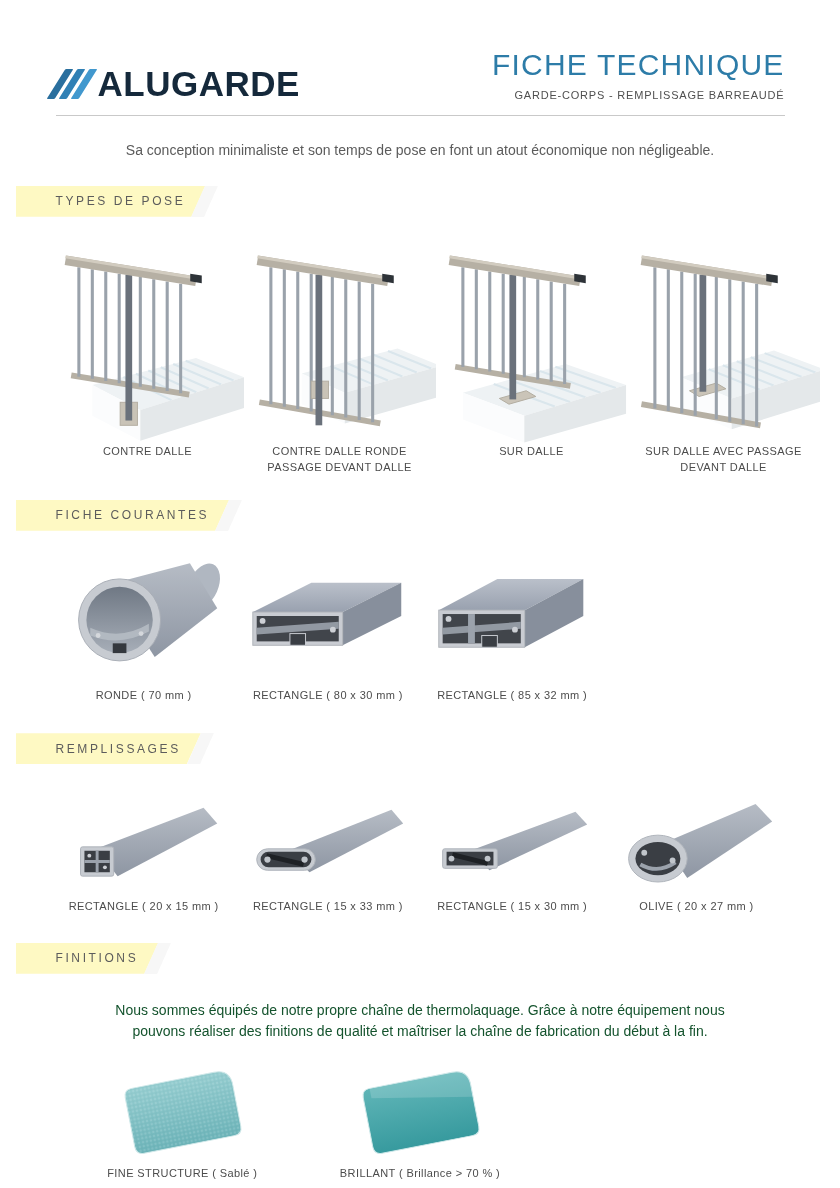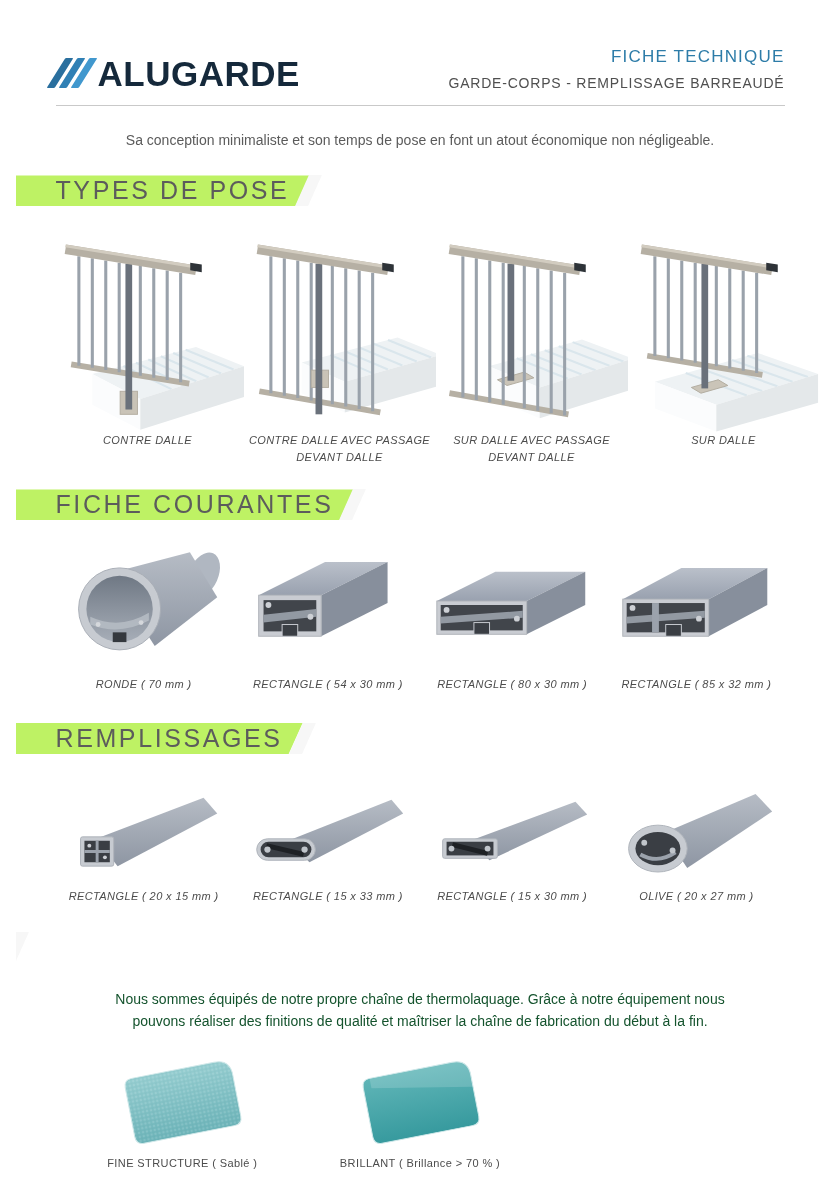--- a/index.html
+++ b/index.html
@@ -9,35 +9,35 @@
   
   .header{display:flex;justify-content:space-between;align-items:flex-end;padding:32px 40px 0 40px;}
   .logo{display:flex;align-items:center;}
   .slashes{display:flex;margin-right:6px;}
   .slash{display:inline-block;width:8px;height:30px;transform:skewX(-32deg);margin-right:4px;border-radius:1px;}
   .slash.s1{background:#2a6f9e;}
   .slash.s2{background:#3080b5;}
   .slash.s3{background:#4198ce;}
   .logo-text{font-size:35px;font-weight:800;color:#15293b;letter-spacing:0.5px;line-height:1;}
   .head-right{text-align:right;}
-  .doc-title{font-size:17px;font-weight:500;color:#2d7ca8;letter-spacing:1.2px;line-height:1.1;}
-  .doc-subtitle{font-size:14px;font-weight:500;color:#4f4f4f;letter-spacing:0.8px;margin-top:8px;}
+  .doc-title{font-size:30px;font-weight:500;color:#2d7ca8;letter-spacing:1.2px;line-height:1.1;}
+  .doc-subtitle{font-size:11px;font-weight:500;color:#4f4f4f;letter-spacing:0.8px;margin-top:8px;}
   .divider{margin:14px 40px 0 40px;border:none;border-top:1.5px solid #c9c9c9;}
 
   .intro{margin-top:24px;text-align:center;font-size:14px;color:#5b5b5b;line-height:1.55;}
 
   
   .section-head{margin-top:24px;display:flex;height:31px;}
-  .section-head .bg{background:#bef264;padding:0 20px 0 40px;display:flex;align-items:center;
+  .section-head .bg{background:#fef9c3;padding:0 20px 0 40px;display:flex;align-items:center;
     clip-path:polygon(0 0,100% 0,calc(100% - 14px) 100%,0 100%);
-    font-size:25px;font-weight:500;color:#5c5c5c;letter-spacing:2.6px;white-space:nowrap;}
+    font-size:12px;font-weight:500;color:#5c5c5c;letter-spacing:2.6px;white-space:nowrap;}
   .section-head .slash2{width:13px;background:#f7f7f7;transform:skewX(-24deg);margin-left:-7px;}
 
   
-  .row4{display:grid;grid-template-columns:repeat(4,1fr);padding:0 36px;font-style:italic;}
+  .row4{display:grid;grid-template-columns:repeat(4,1fr);padding:0 36px;}
   .row3{display:grid;grid-template-columns:repeat(3,1fr);padding:0 48px;}
   .cell{display:flex;flex-direction:column;align-items:center;}
   .caption{font-size:11px;color:#4c4c4c;letter-spacing:0.4px;text-align:center;line-height:1.5;max-width:185px;}
 
   .pose-row{margin-top:14px;}
   .pose-row .caption{margin-top:0px;}
   .mc-row{margin-top:26px;}
   .mc-row .caption{margin-top:12px;}
   .re-row{margin-top:28px;}
   .re-row .caption{margin-top:8px;}
@@ -138,56 +138,56 @@
         <polygon points="60,148 105,168 105,200 60,180" fill="#fbfcfd"></polygon>
         <polygon points="105,168 205,140 205,172 105,200" fill="#e4e8ea"></polygon>
         <path d="M16 178 L142 200" stroke="#b6b0a4" stroke-width="6"></path>
         <path d="M28 37.3V180.1 M42 39.5V182.6 M56 41.8V185.1 M70 44.1V187.5 M92 47.6V191.4 M106 49.9V193.9 M120 52.2V196.4 M134 54.5V198.9" stroke="#9aa2ab" stroke-width="3.2"></path>
         <rect x="70" y="156" width="18" height="18" fill="#c9c3b7" stroke="#b3ada1" stroke-width="1"></rect>
         <rect x="74.5" y="45" width="7" height="157" fill="#6a717b"></rect>
         <path d="M14 30 L150 52" stroke="#b6b0a4" stroke-width="10"></path>
         <path d="M14 26.5 L150 48.5" stroke="#d2ccc0" stroke-width="3"></path>
         <path d="M144 44 L156 46 L156 54 L144 52 Z" fill="#2e3338"></path>
       </svg>
-      <div class="caption">CONTRE DALLE AVEC PASSAGE DEVANT DALLE</div>
+      <div class="caption">CONTRE DALLE RONDE PASSAGE DEVANT DALLE</div>
+    </div>
+
+    <div class="cell">
+      <svg width="192" height="212" viewBox="0 0 200 220">
+        <polygon points="28,168 135,138 198,160 92,192" fill="#eef2f4"></polygon>
+        <path d="M60.1 159 L123.8 182.4 M76.2 154.5 L139.7 177.6 M92.2 150 L155.6 172.8 M108.3 145.5 L171.5 168 M124.3 141 L187.4 163.2" stroke="#d8e5ec" stroke-width="2.2" opacity="0.9"></path>
+        <polygon points="28,168 92,192 92,220 28,196" fill="#fbfcfd"></polygon>
+        <polygon points="92,192 198,160 198,190 92,220" fill="#e4e8ea"></polygon>
+        <polygon points="66,174 94,166 104,172 76,180" fill="#cac4b8" stroke="#b1ab9f" stroke-width="1"></polygon>
+        <path d="M20 141 L140 161" stroke="#b6b0a4" stroke-width="6"></path>
+        <path d="M28 37.3V141.3 M42 39.5V143.7 M56 41.8V146 M70 44.1V148.4 M92 47.6V152 M106 49.9V154.4 M120 52.2V156.7 M134 54.5V159" stroke="#9aa2ab" stroke-width="3.2"></path>
+        <rect x="76.5" y="45" width="7" height="130" fill="#6a717b"></rect>
+        <path d="M14 30 L150 52" stroke="#b6b0a4" stroke-width="10"></path>
+        <path d="M14 26.5 L150 48.5" stroke="#d2ccc0" stroke-width="3"></path>
+        <path d="M144 44 L156 46 L156 54 L144 52 Z" fill="#2e3338"></path>
+      </svg>
+      <div class="caption">SUR DALLE</div>
     </div>
 
     <div class="cell">
       <svg width="192" height="212" viewBox="0 0 200 220">
         <polygon points="55,152 152,124 205,144 108,174" fill="#eef2f4"></polygon>
         <path d="M84.1 143.6 L137.1 165 M98.7 139.4 L151.7 160.5 M113.2 135.2 L166.2 156 M127.8 131 L180.8 151.5 M142.3 126.8 L195.3 147" stroke="#d8e5ec" stroke-width="2.2" opacity="0.9"></path>
         <polygon points="55,152 108,174 108,206 55,184" fill="#fbfcfd"></polygon>
         <polygon points="108,174 205,144 205,176 108,206" fill="#e4e8ea"></polygon>
         <polygon points="64,166 92,158 102,164 74,172" fill="#cac4b8" stroke="#b1ab9f" stroke-width="1"></polygon>
         <rect x="74.5" y="45" width="7" height="122" fill="#6a717b"></rect>
         <path d="M14 180 L138 202" stroke="#b6b0a4" stroke-width="6"></path>
         <path d="M28 37.3V184.5 M42 39.5V187 M56 41.8V189.5 M70 44.1V192 M92 47.6V195.8 M106 49.9V198.3 M120 52.2V200.8 M134 54.5V203.3" stroke="#9aa2ab" stroke-width="3.2"></path>
         <path d="M14 30 L150 52" stroke="#b6b0a4" stroke-width="10"></path>
         <path d="M14 26.5 L150 48.5" stroke="#d2ccc0" stroke-width="3"></path>
         <path d="M144 44 L156 46 L156 54 L144 52 Z" fill="#2e3338"></path>
       </svg>
       <div class="caption">SUR DALLE AVEC PASSAGE DEVANT DALLE</div>
     </div>
-
-    <div class="cell">
-      <svg width="192" height="212" viewBox="0 0 200 220">
-        <polygon points="28,168 135,138 198,160 92,192" fill="#eef2f4"></polygon>
-        <path d="M60.1 159 L123.8 182.4 M76.2 154.5 L139.7 177.6 M92.2 150 L155.6 172.8 M108.3 145.5 L171.5 168 M124.3 141 L187.4 163.2" stroke="#d8e5ec" stroke-width="2.2" opacity="0.9"></path>
-        <polygon points="28,168 92,192 92,220 28,196" fill="#fbfcfd"></polygon>
-        <polygon points="92,192 198,160 198,190 92,220" fill="#e4e8ea"></polygon>
-        <polygon points="66,174 94,166 104,172 76,180" fill="#cac4b8" stroke="#b1ab9f" stroke-width="1"></polygon>
-        <path d="M20 141 L140 161" stroke="#b6b0a4" stroke-width="6"></path>
-        <path d="M28 37.3V141.3 M42 39.5V143.7 M56 41.8V146 M70 44.1V148.4 M92 47.6V152 M106 49.9V154.4 M120 52.2V156.7 M134 54.5V159" stroke="#9aa2ab" stroke-width="3.2"></path>
-        <rect x="76.5" y="45" width="7" height="130" fill="#6a717b"></rect>
-        <path d="M14 30 L150 52" stroke="#b6b0a4" stroke-width="10"></path>
-        <path d="M14 26.5 L150 48.5" stroke="#d2ccc0" stroke-width="3"></path>
-        <path d="M144 44 L156 46 L156 54 L144 52 Z" fill="#2e3338"></path>
-      </svg>
-      <div class="caption">SUR DALLE</div>
-    </div>
   </div>
 
   <div class="section-head">
     <span class="bg">FICHE COURANTES</span>
     <span class="slash2"></span>
   </div>
 
   <div class="row4 mc-row">
 
     <div class="cell">
@@ -197,33 +197,20 @@
         <circle cx="60" cy="64" r="42" fill="#c7cbd1" stroke="#a9aeb6" stroke-width="1"></circle>
         <circle cx="60" cy="64" r="34" fill="url(#alu-inner)"></circle>
         <path d="M30 72 Q60 86 90 68 L90 76 Q60 92 30 80 Z" fill="#b5bbc3" opacity="0.9"></path>
         <rect x="53" y="88" width="14" height="10" fill="#34383e"></rect>
         <circle cx="38" cy="80" r="2.5" fill="#d5d8dc"></circle>
         <circle cx="82" cy="78" r="2.5" fill="#d5d8dc"></circle>
       </svg>
       <div class="caption">RONDE ( 70 mm )</div>
     </div>
 
-    <div class="cell">
-      <svg width="166" height="118" viewBox="0 0 170 120">
-        <polygon points="14,50 78,50 146,16 82,16" fill="url(#alu-top)"></polygon>
-        <polygon points="78,50 146,16 146,58 78,92" fill="#878f9c"></polygon>
-        <rect x="14" y="50" width="64" height="42" fill="#c9ccd2" stroke="#b0b4ba" stroke-width="1"></rect>
-        <rect x="19" y="55" width="54" height="32" fill="#41454b"></rect>
-        <polygon points="19,70 73,64 73,72 19,78" fill="#9ba2ac" opacity="0.9"></polygon>
-        <circle cx="24" cy="60" r="3" fill="#cdd0d5"></circle>
-        <circle cx="67" cy="72" r="3" fill="#cdd0d5"></circle>
-        <rect x="38" y="80" width="16" height="12" fill="#3a3e44" stroke="#c9ccd2" stroke-width="1"></rect>
-      </svg>
-      <div class="caption">RECTANGLE ( 54 x 30 mm )</div>
-    </div>
 
     <div class="cell">
       <svg width="166" height="118" viewBox="0 0 170 120">
         <polygon points="8,56 100,56 160,26 68,26" fill="url(#alu-top)"></polygon>
         <polygon points="100,56 160,26 160,60 100,90" fill="#878f9c"></polygon>
         <rect x="8" y="56" width="92" height="34" fill="#c9ccd2" stroke="#b0b4ba" stroke-width="1"></rect>
         <rect x="12" y="60" width="84" height="26" fill="#41454b"></rect>
         <polygon points="12,72 96,66 96,73 12,79" fill="#9ba2ac" opacity="0.9"></polygon>
         <circle cx="18" cy="65" r="3" fill="#cdd0d5"></circle>
         <circle cx="90" cy="74" r="3" fill="#cdd0d5"></circle>
@@ -298,20 +285,21 @@
         <ellipse cx="46" cy="68" rx="23" ry="17" fill="#3a3e44"></ellipse>
         <path d="M28 74 Q46 84 64 72" stroke="#9ba2ac" stroke-width="4" fill="none"></path>
         <circle cx="32" cy="62" r="3" fill="#c0c5cb"></circle>
         <circle cx="61" cy="70" r="3" fill="#c0c5cb"></circle>
       </svg>
       <div class="caption">OLIVE ( 20 x 27 mm )</div>
     </div>
   </div>
 
   <div class="section-head fin-head">
+    <span class="bg">FINITIONS</span>
     <span class="slash2"></span>
   </div>
 
   <div class="fin-text">
     <div>Nous sommes équipés de notre propre chaîne de thermolaquage. Grâce à notre équipement nous</div>
     <div>pouvons réaliser des finitions de qualité et maîtriser la chaîne de fabrication du début à la fin.</div>
   </div>
 
   <div class="row3 fin-row">
 

